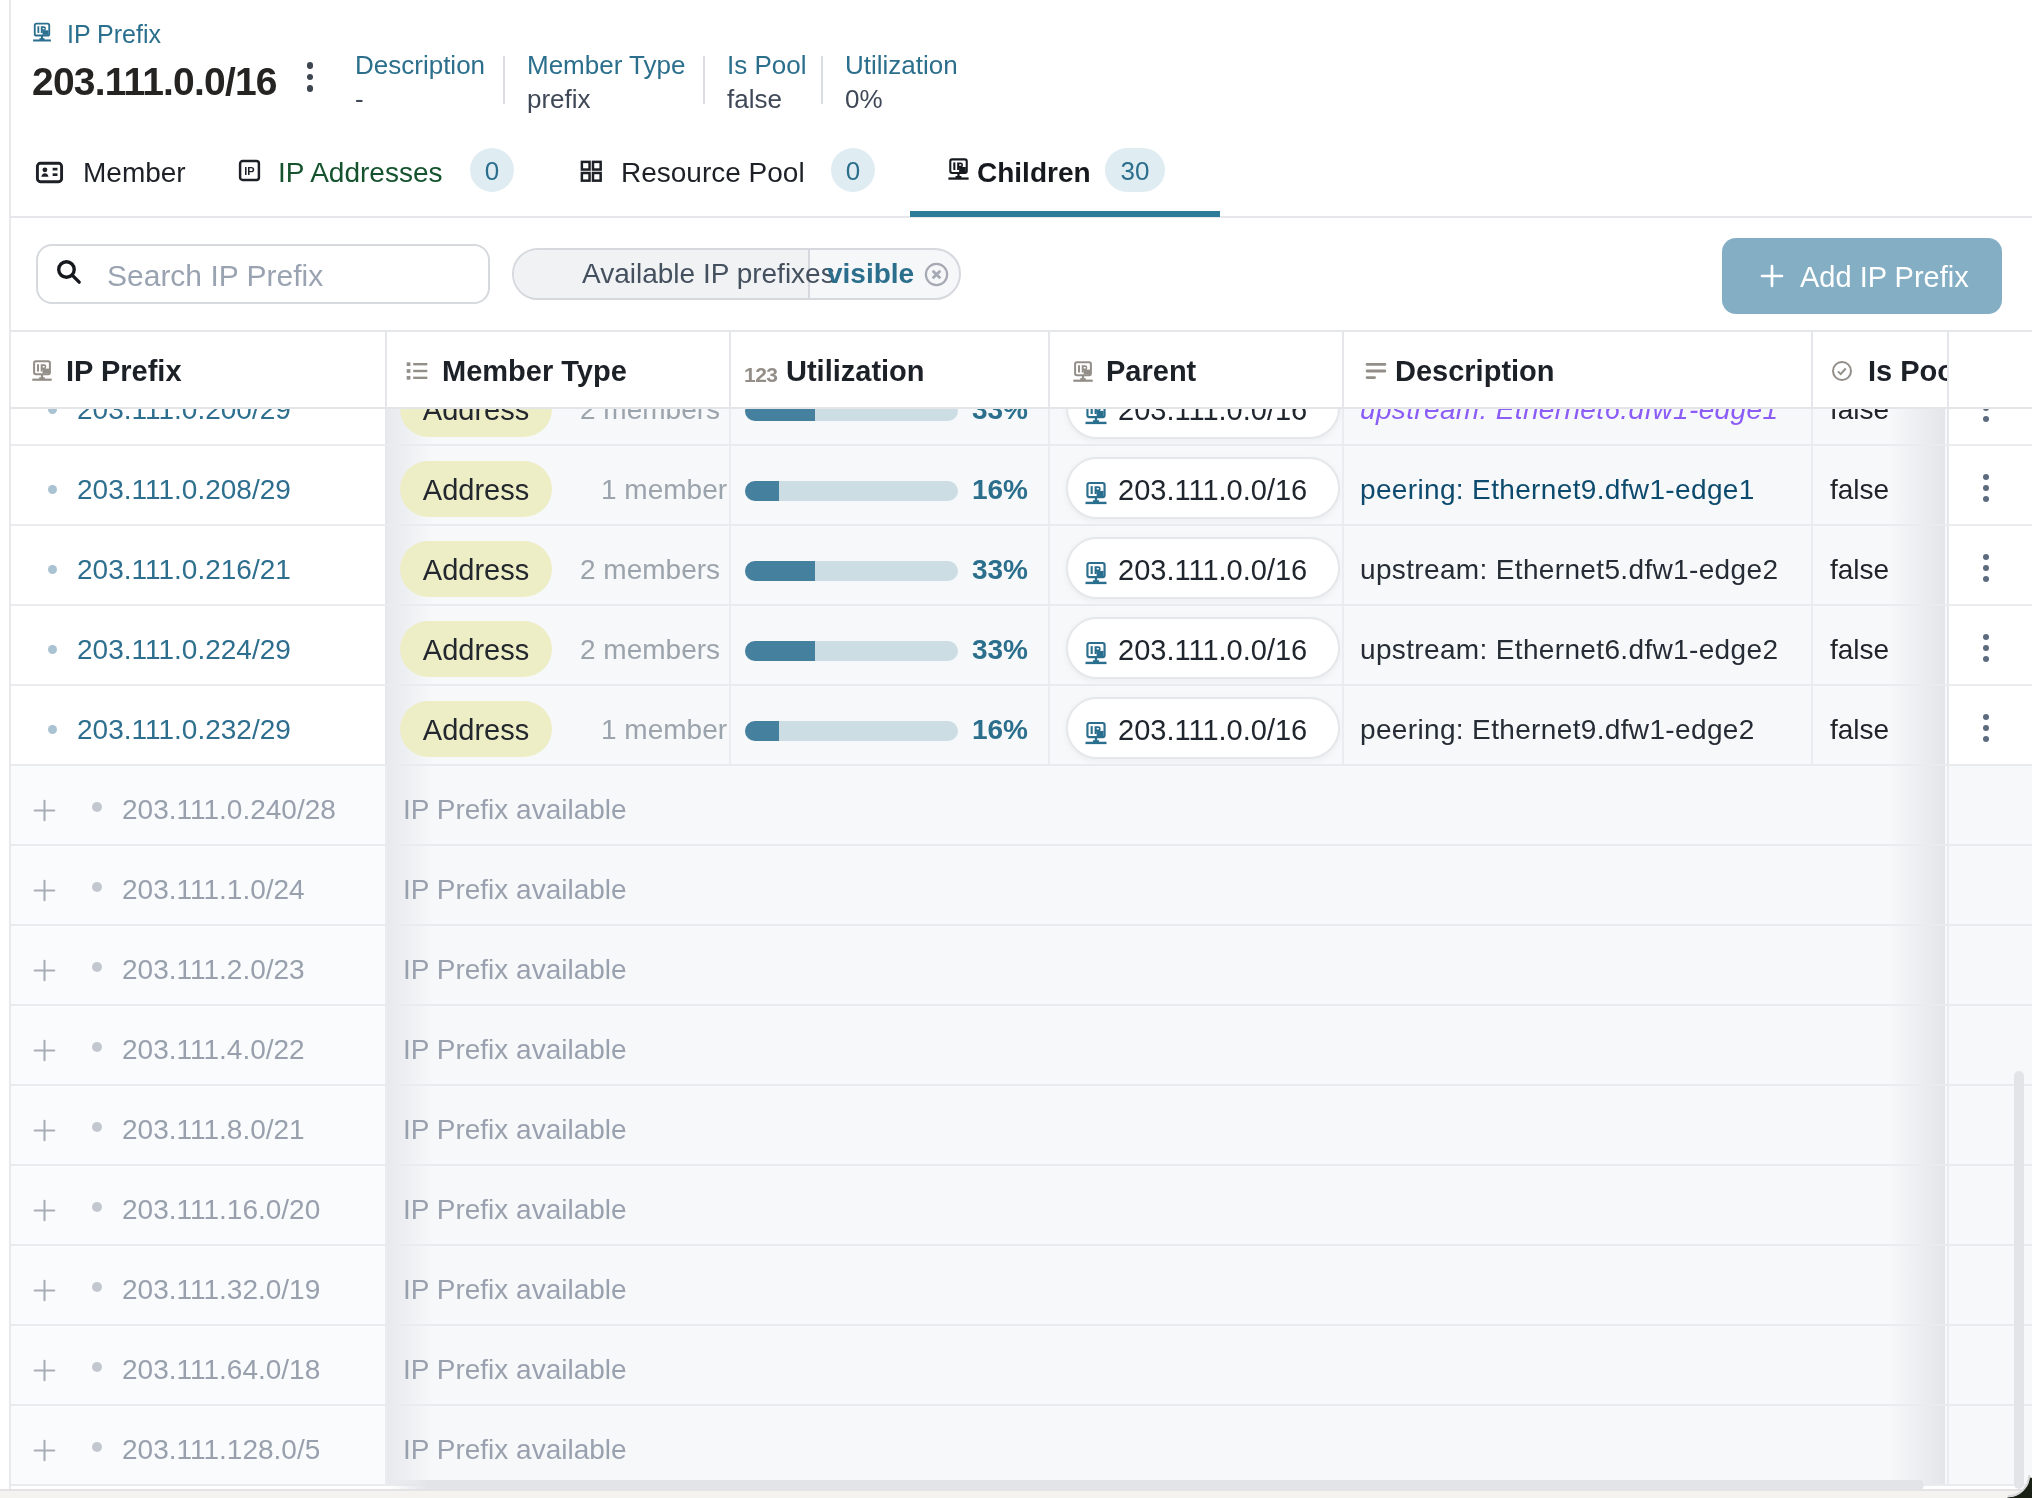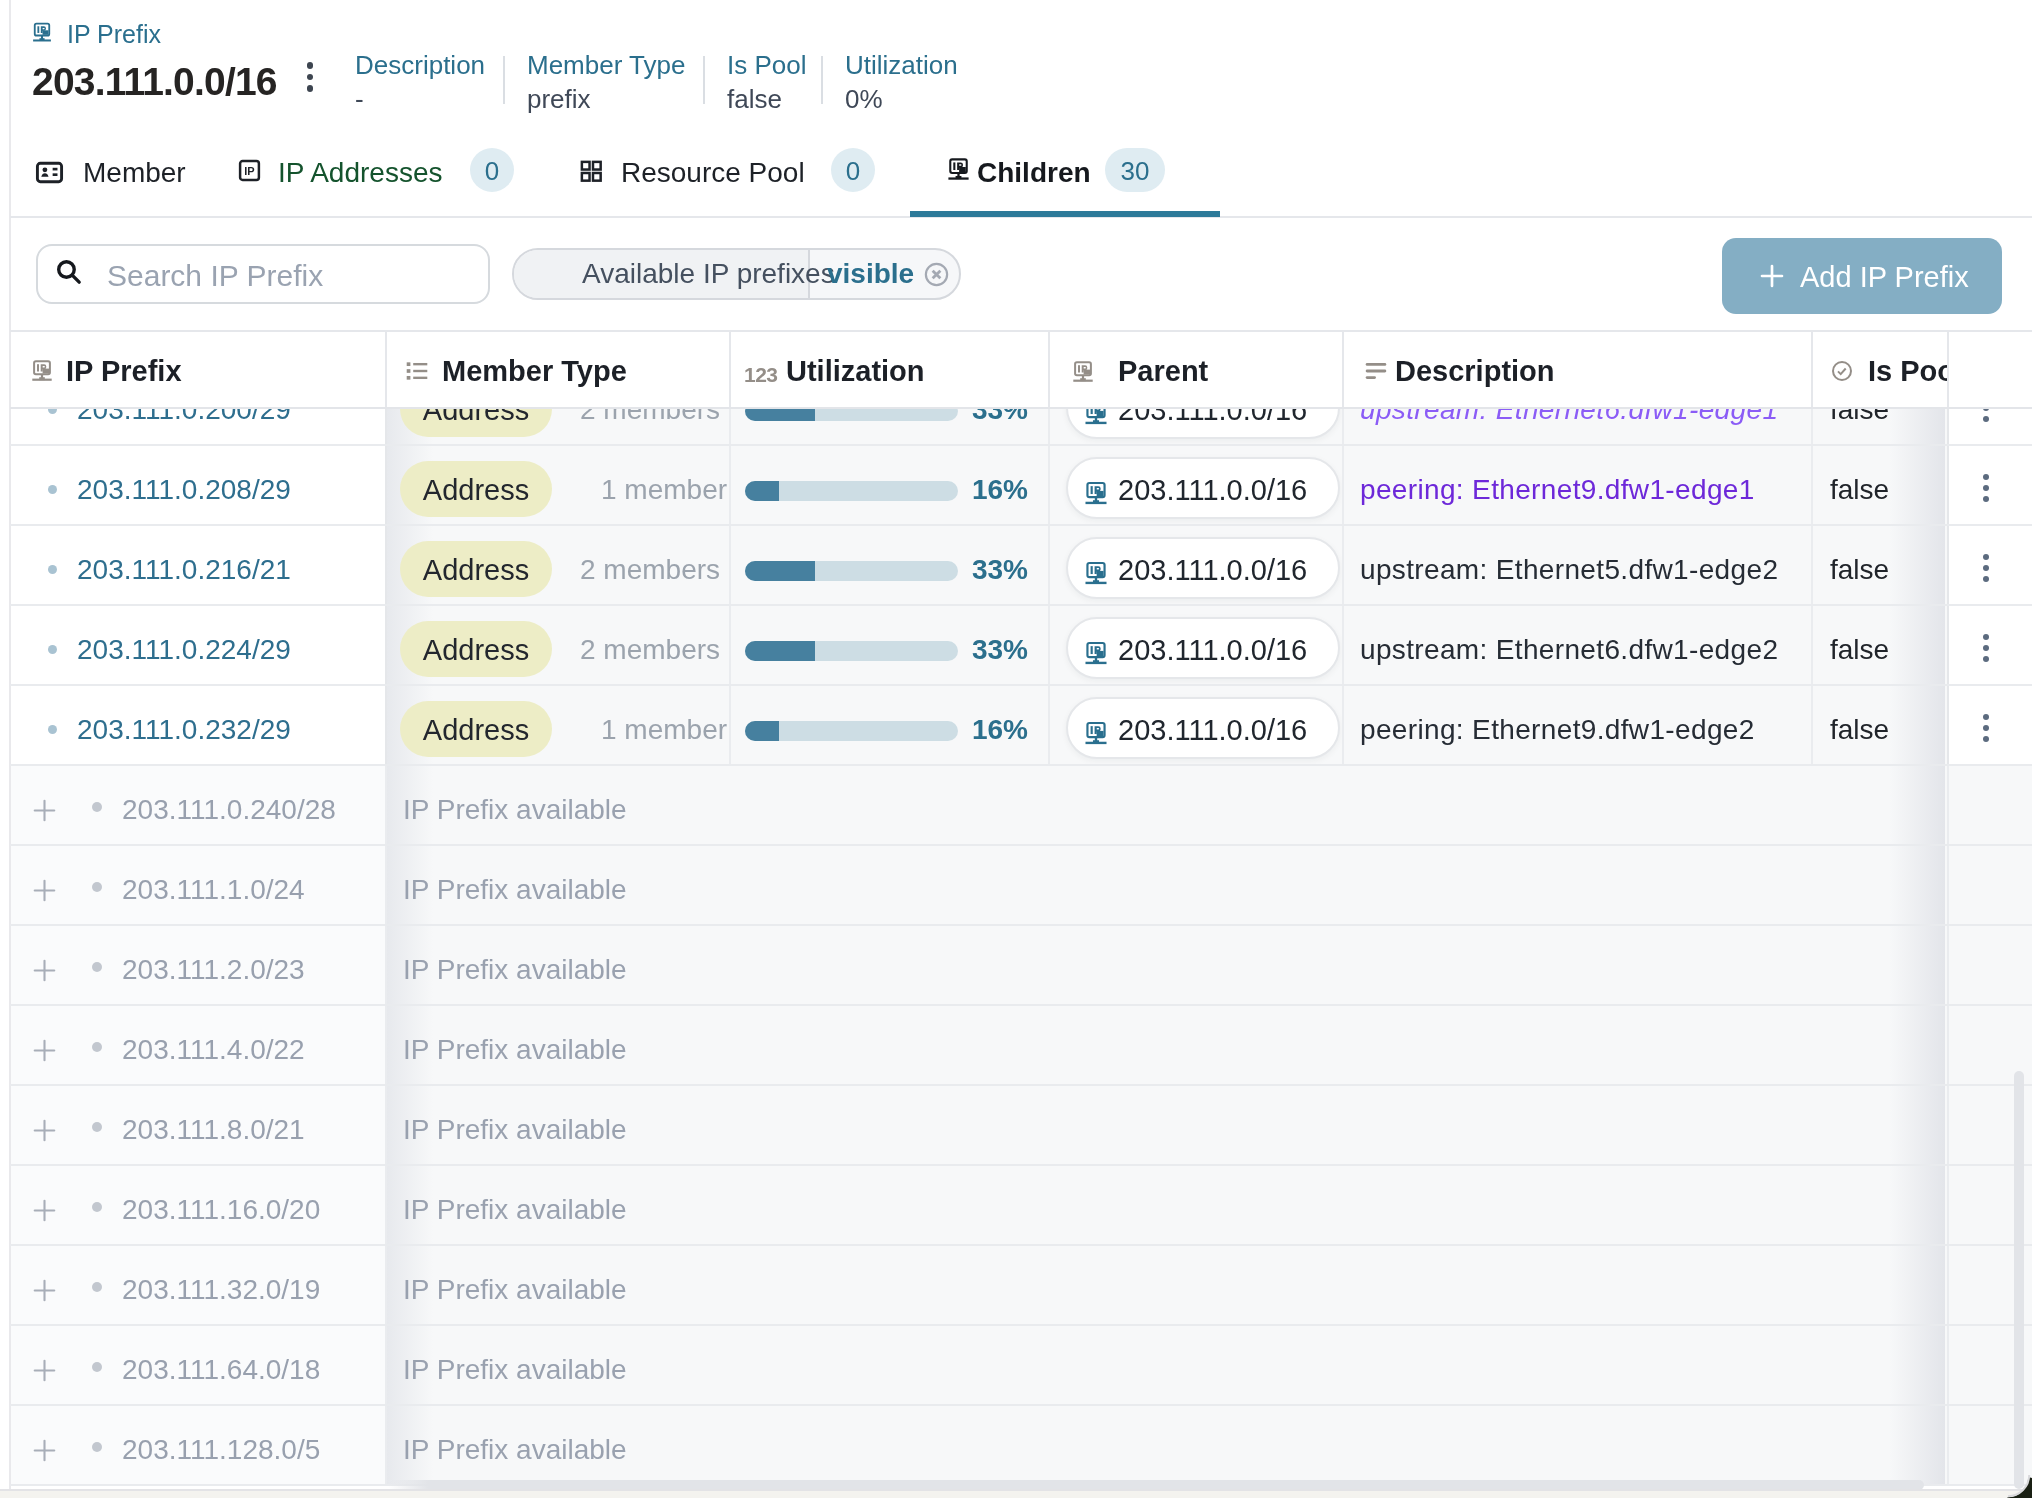--- a/index.html
+++ b/index.html
@@ -157,21 +157,21 @@
 <svg style="position:absolute;left:1083px;top:479px" width="26" height="29" viewBox="0 0 24 24">
 <rect x="4.1" y="2.3" width="15.8" height="13" rx="1.8" fill="none" stroke="#2a6f8e" stroke-width="2"></rect>
 <rect x="7" y="5.2" width="2" height="7.3" fill="#2a6f8e"></rect>
 <path d="M10.7,5.2 h3.4 a2.2,2.2 0 0 1 2.2,2.2 v0.6 a2.2,2.2 0 0 1 -2.2,2.2 h-1.4 v2.3 h-2 z M12.7,7 v1.4 h1.5 a0.7,0.7 0 0 0 0,-1.4 z" fill="#2a6f8e"></path>
 <rect x="12.6" y="9.6" width="6.4" height="4.9" fill="#2a6f8e"></rect>
 <rect x="10.9" y="15.3" width="2.2" height="4" fill="#2a6f8e"></rect>
 <rect x="9.2" y="18.2" width="5.6" height="3" fill="#2a6f8e"></rect>
 <rect x="2.3" y="19.6" width="19.4" height="2.2" fill="#2a6f8e"></rect>
 </svg>
 <div style="position:absolute;left:1118px;top:474px;font-size:29px;color:#20262e;font-weight:400;letter-spacing:0;white-space:nowrap;">203.111.0.0/16</div>
-<div style="position:absolute;left:1360px;top:474px;font-size:28px;color:#6d28d9;font-weight:400;letter-spacing:0.35px;white-space:nowrap;">peering: Ethernet9.dfw1-edge1</div>
+<div style="position:absolute;left:1360px;top:474px;font-size:28px;color:#0c4a6e;font-weight:400;letter-spacing:0.35px;white-space:nowrap;">peering: Ethernet9.dfw1-edge1</div>
 <div style="position:absolute;left:1830px;top:474px;font-size:28px;color:#20242a;font-weight:400;letter-spacing:0;white-space:nowrap;">false</div>
 <div style="position:absolute;left:1983.0px;top:474.0px;width:6.0px;height:6.0px;border-radius:50%;background:#5c6b7f"></div>
 <div style="position:absolute;left:1983.0px;top:485.0px;width:6.0px;height:6.0px;border-radius:50%;background:#5c6b7f"></div>
 <div style="position:absolute;left:1983.0px;top:496.0px;width:6.0px;height:6.0px;border-radius:50%;background:#5c6b7f"></div>
 <div class="abs" style="left:385px;top:446px;width:2px;height:80px;background:#e5e7ea"></div>
 <div class="abs" style="left:729px;top:446px;width:2px;height:80px;background:#eaecef"></div>
 <div class="abs" style="left:1048px;top:446px;width:2px;height:80px;background:#eaecef"></div>
 <div class="abs" style="left:1342px;top:446px;width:2px;height:80px;background:#eaecef"></div>
 <div class="abs" style="left:1811px;top:446px;width:2px;height:80px;background:#eaecef"></div>
 <div class="abs" style="left:1947px;top:446px;width:2px;height:80px;background:#e5e7ea"></div>
@@ -463,21 +463,21 @@
 <div style="position:absolute;left:786px;top:355px;font-size:29px;color:#1c2027;font-weight:600;letter-spacing:0;white-space:nowrap;">Utilization</div>
 <svg style="position:absolute;left:1071px;top:359px" width="24" height="26" viewBox="0 0 24 24">
 <rect x="4.1" y="2.3" width="15.8" height="13" rx="1.8" fill="none" stroke="#948e88" stroke-width="2"></rect>
 <rect x="7" y="5.2" width="2" height="7.3" fill="#948e88"></rect>
 <path d="M10.7,5.2 h3.4 a2.2,2.2 0 0 1 2.2,2.2 v0.6 a2.2,2.2 0 0 1 -2.2,2.2 h-1.4 v2.3 h-2 z M12.7,7 v1.4 h1.5 a0.7,0.7 0 0 0 0,-1.4 z" fill="#948e88"></path>
 <rect x="12.6" y="9.6" width="6.4" height="4.9" fill="#948e88"></rect>
 <rect x="10.9" y="15.3" width="2.2" height="4" fill="#948e88"></rect>
 <rect x="9.2" y="18.2" width="5.6" height="3" fill="#948e88"></rect>
 <rect x="2.3" y="19.6" width="19.4" height="2.2" fill="#948e88"></rect>
 </svg>
-<div style="position:absolute;left:1106px;top:355px;font-size:29px;color:#1c2027;font-weight:600;letter-spacing:0;white-space:nowrap;margin-left:12px;">Parent</div>
+<div style="position:absolute;left:1106px;top:355px;font-size:29px;color:#1c2027;font-weight:600;letter-spacing:0;white-space:nowrap;">Parent</div>
 <svg style="position:absolute;left:1363px;top:358px" width="26" height="26" viewBox="0 0 24 24" fill="#948e88">
 <rect x="2.5" y="4.6" width="19" height="2.6" rx="1.3"></rect>
 <rect x="2.5" y="10.7" width="19" height="2.6" rx="1.3"></rect>
 <rect x="2.5" y="16.8" width="9.5" height="2.6" rx="1.3"></rect>
 </svg>
 <div style="position:absolute;left:1395px;top:355px;font-size:29px;color:#1c2027;font-weight:600;letter-spacing:0;white-space:nowrap;">Description</div>
 <div class="abs" style="left:1813px;top:331px;width:134px;height:76px;overflow:hidden">
     <svg style="position:absolute;left:17px;top:28px" width="24" height="24" viewBox="0 0 24 24" fill="none" stroke="#948e88" stroke-width="2">
 <circle cx="12" cy="12" r="9"></circle>
 <path d="M8 12.4l2.7 2.7 5-5.6"></path>

